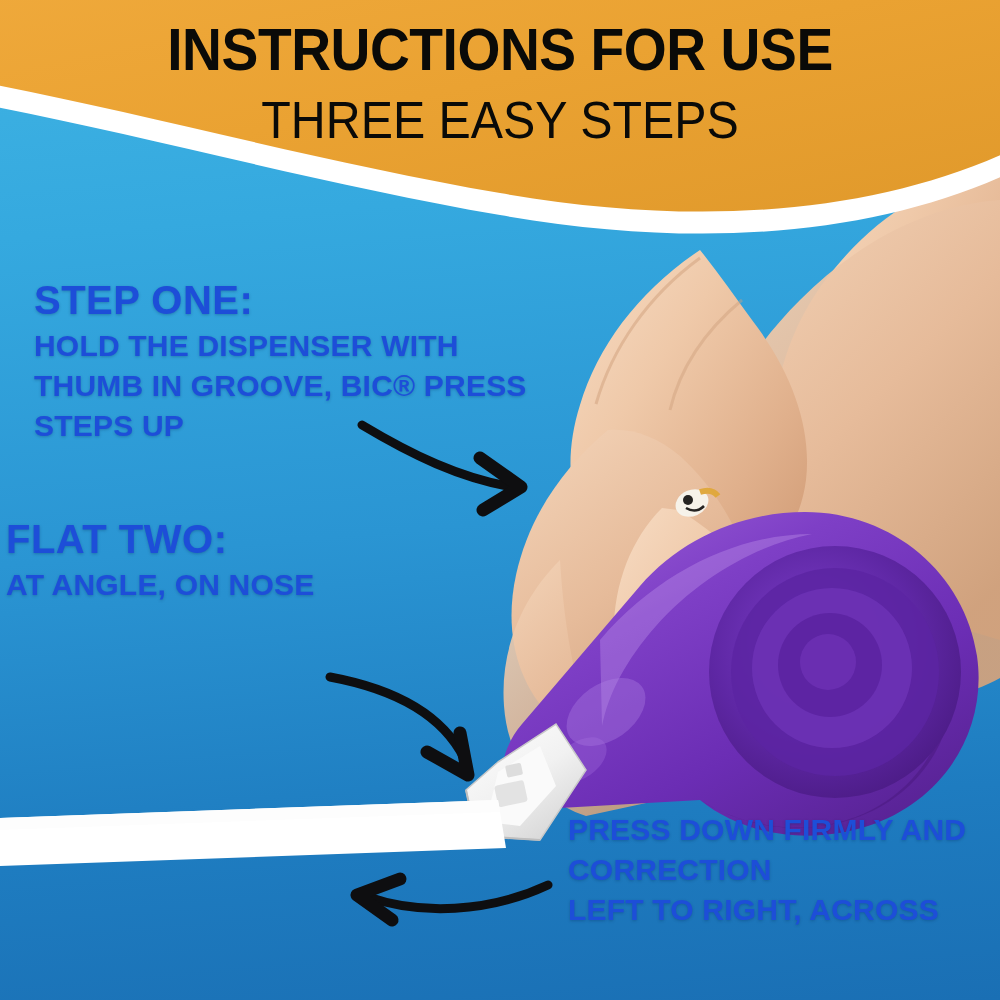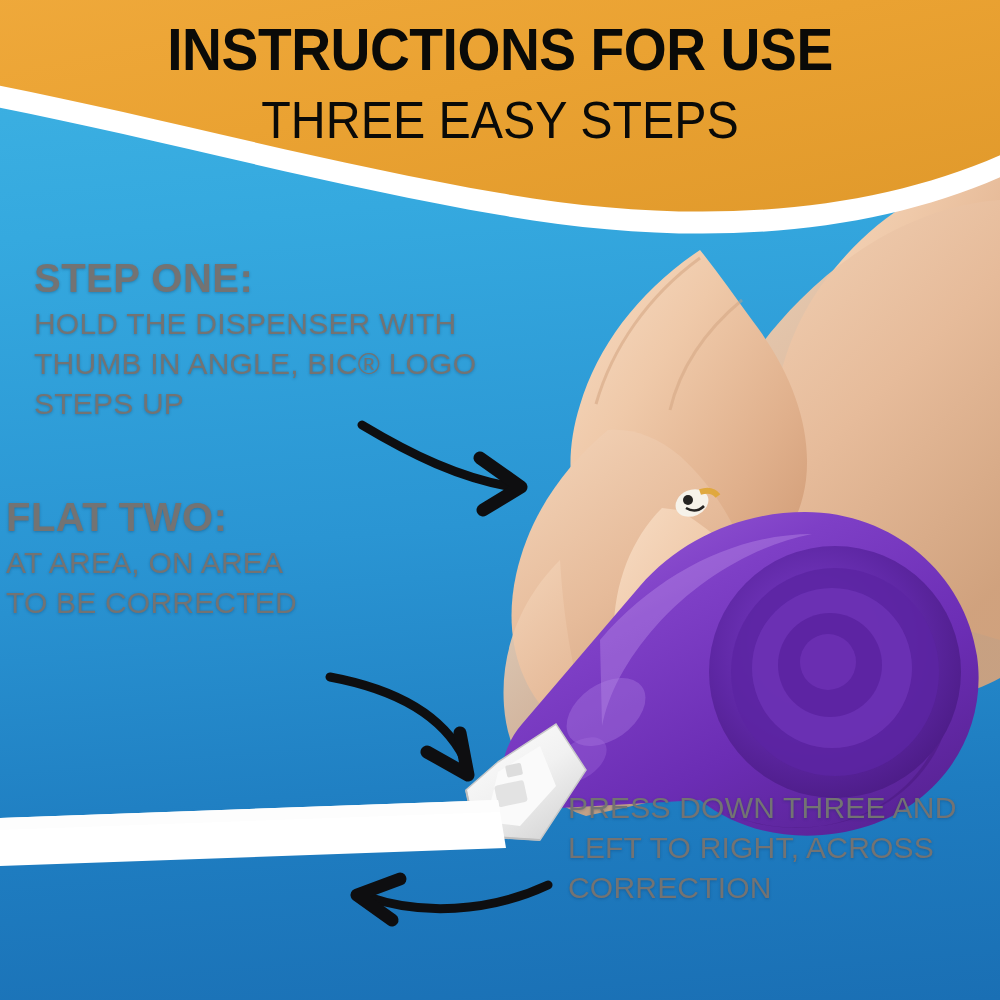--- a/index.html
+++ b/index.html
@@ -70,33 +70,34 @@
   .photo-layer {
     position: absolute;
     left: 0; top: 0;
     width: 1000px; height: 1000px;
     pointer-events: none;
   }
 
   
   .step {
     position: absolute;
-    color: #737373;
+    color: #1d4ed8;
+    margin-top: 22px;
   }
   .step .step-heading {
     font-weight: bold;
     font-size: 40px;
     letter-spacing: 0.5px;
     line-height: 1.0;
     margin: 0 0 6px 0;
     text-shadow: 0 1px 3px rgba(0,40,80,0.30);
     white-space: nowrap;
   }
   .step .step-body {
-    font-weight: normal;
+    font-weight: bold;
     font-size: 30px;
     line-height: 1.33;
     margin: 0;
     letter-spacing: 0.2px;
     text-shadow: 0 1px 3px rgba(0,40,80,0.28);
   }
   .step .step-body div { white-space: nowrap; }
 
   #step-one   { left: 34px;  top: 258px; }
   #step-two   { left: 6px;   top: 497px; }
@@ -266,34 +267,33 @@
     <g>
       <path d="M548,885 C488,913 420,915 368,897" fill="none" stroke="#0E0E10" stroke-width="9" stroke-linecap="round"></path>
       <path d="M400,879 L357,895 L392,920" fill="none" stroke="#0E0E10" stroke-width="13" stroke-linecap="round" stroke-linejoin="round"></path>
     </g>
   </svg>
 
   <div class="step" id="step-one">
     <div class="step-heading">STEP ONE:</div>
     <div class="step-body">
       <div>HOLD THE DISPENSER WITH</div>
-      <div>THUMB IN ANGLE, BIC® LOGO</div>
+      <div>THUMB IN GROOVE, BIC® PRESS</div>
       <div>STEPS UP</div>
     </div>
   </div>
 
   <div class="step" id="step-two">
     <div class="step-heading">FLAT TWO:</div>
     <div class="step-body">
-      <div>AT AREA, ON AREA</div>
-      <div>TO BE CORRECTED</div>
+      <div>AT ANGLE, ON NOSE</div>
     </div>
   </div>
 
   <div class="step" id="step-three">
     <div class="step-body">
-      <div>PRESS DOWN THREE AND</div>
+      <div>PRESS DOWN FIRMLY AND</div>
+      <div>CORRECTION</div>
       <div>LEFT TO RIGHT, ACROSS</div>
-      <div>CORRECTION</div>
     </div>
   </div>
 
 </div>
 
 </body></html>

